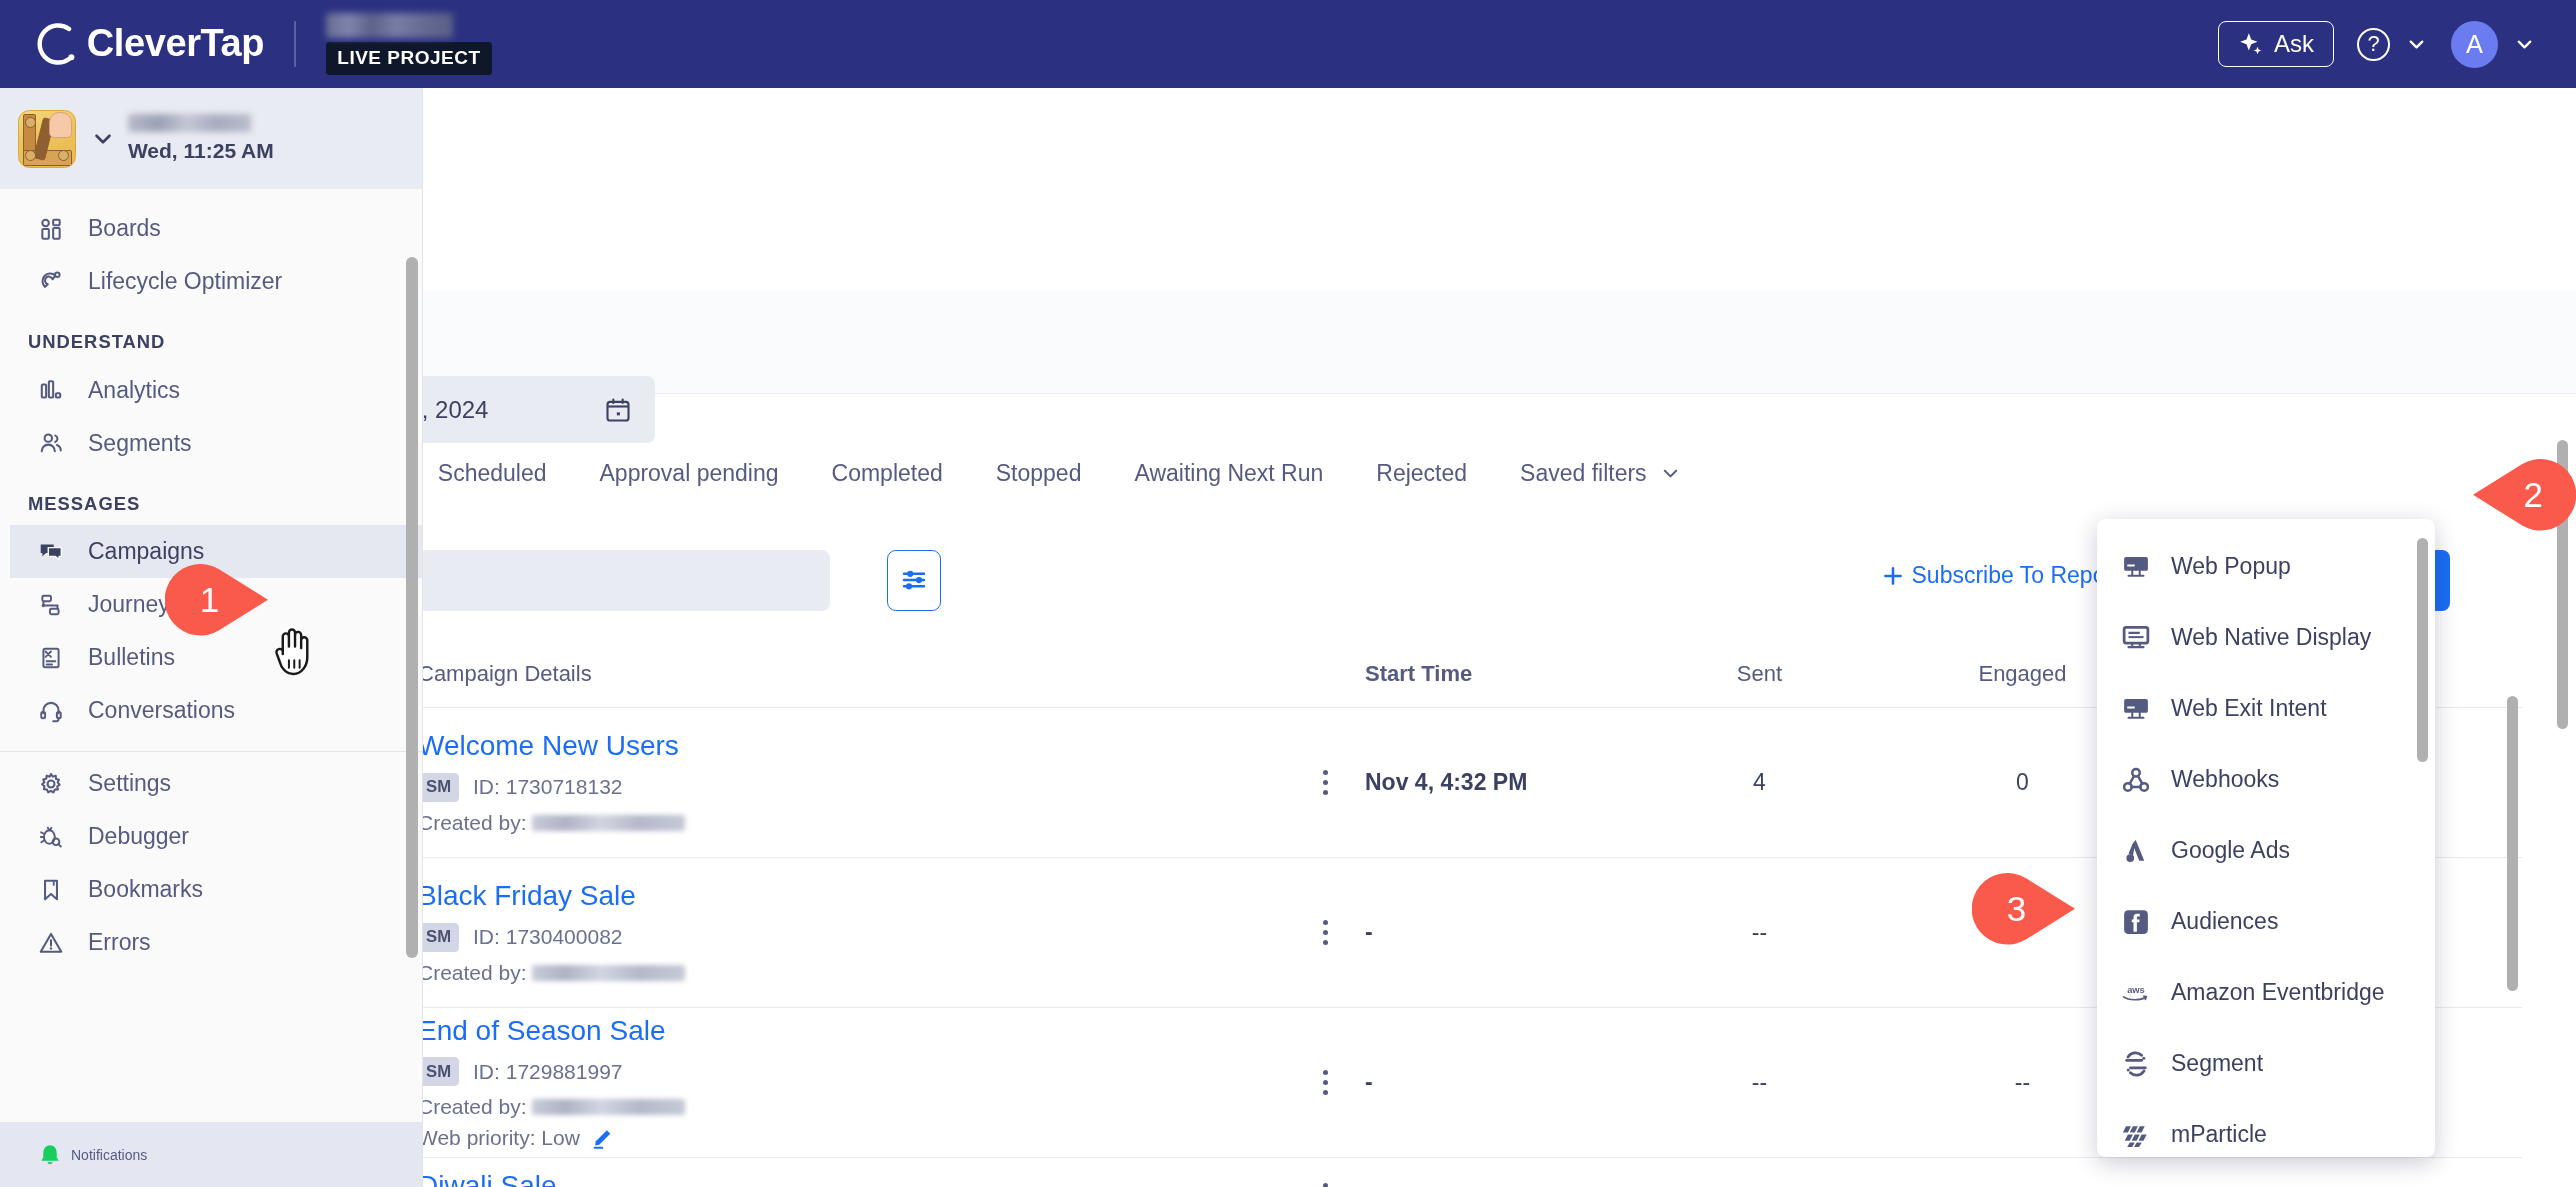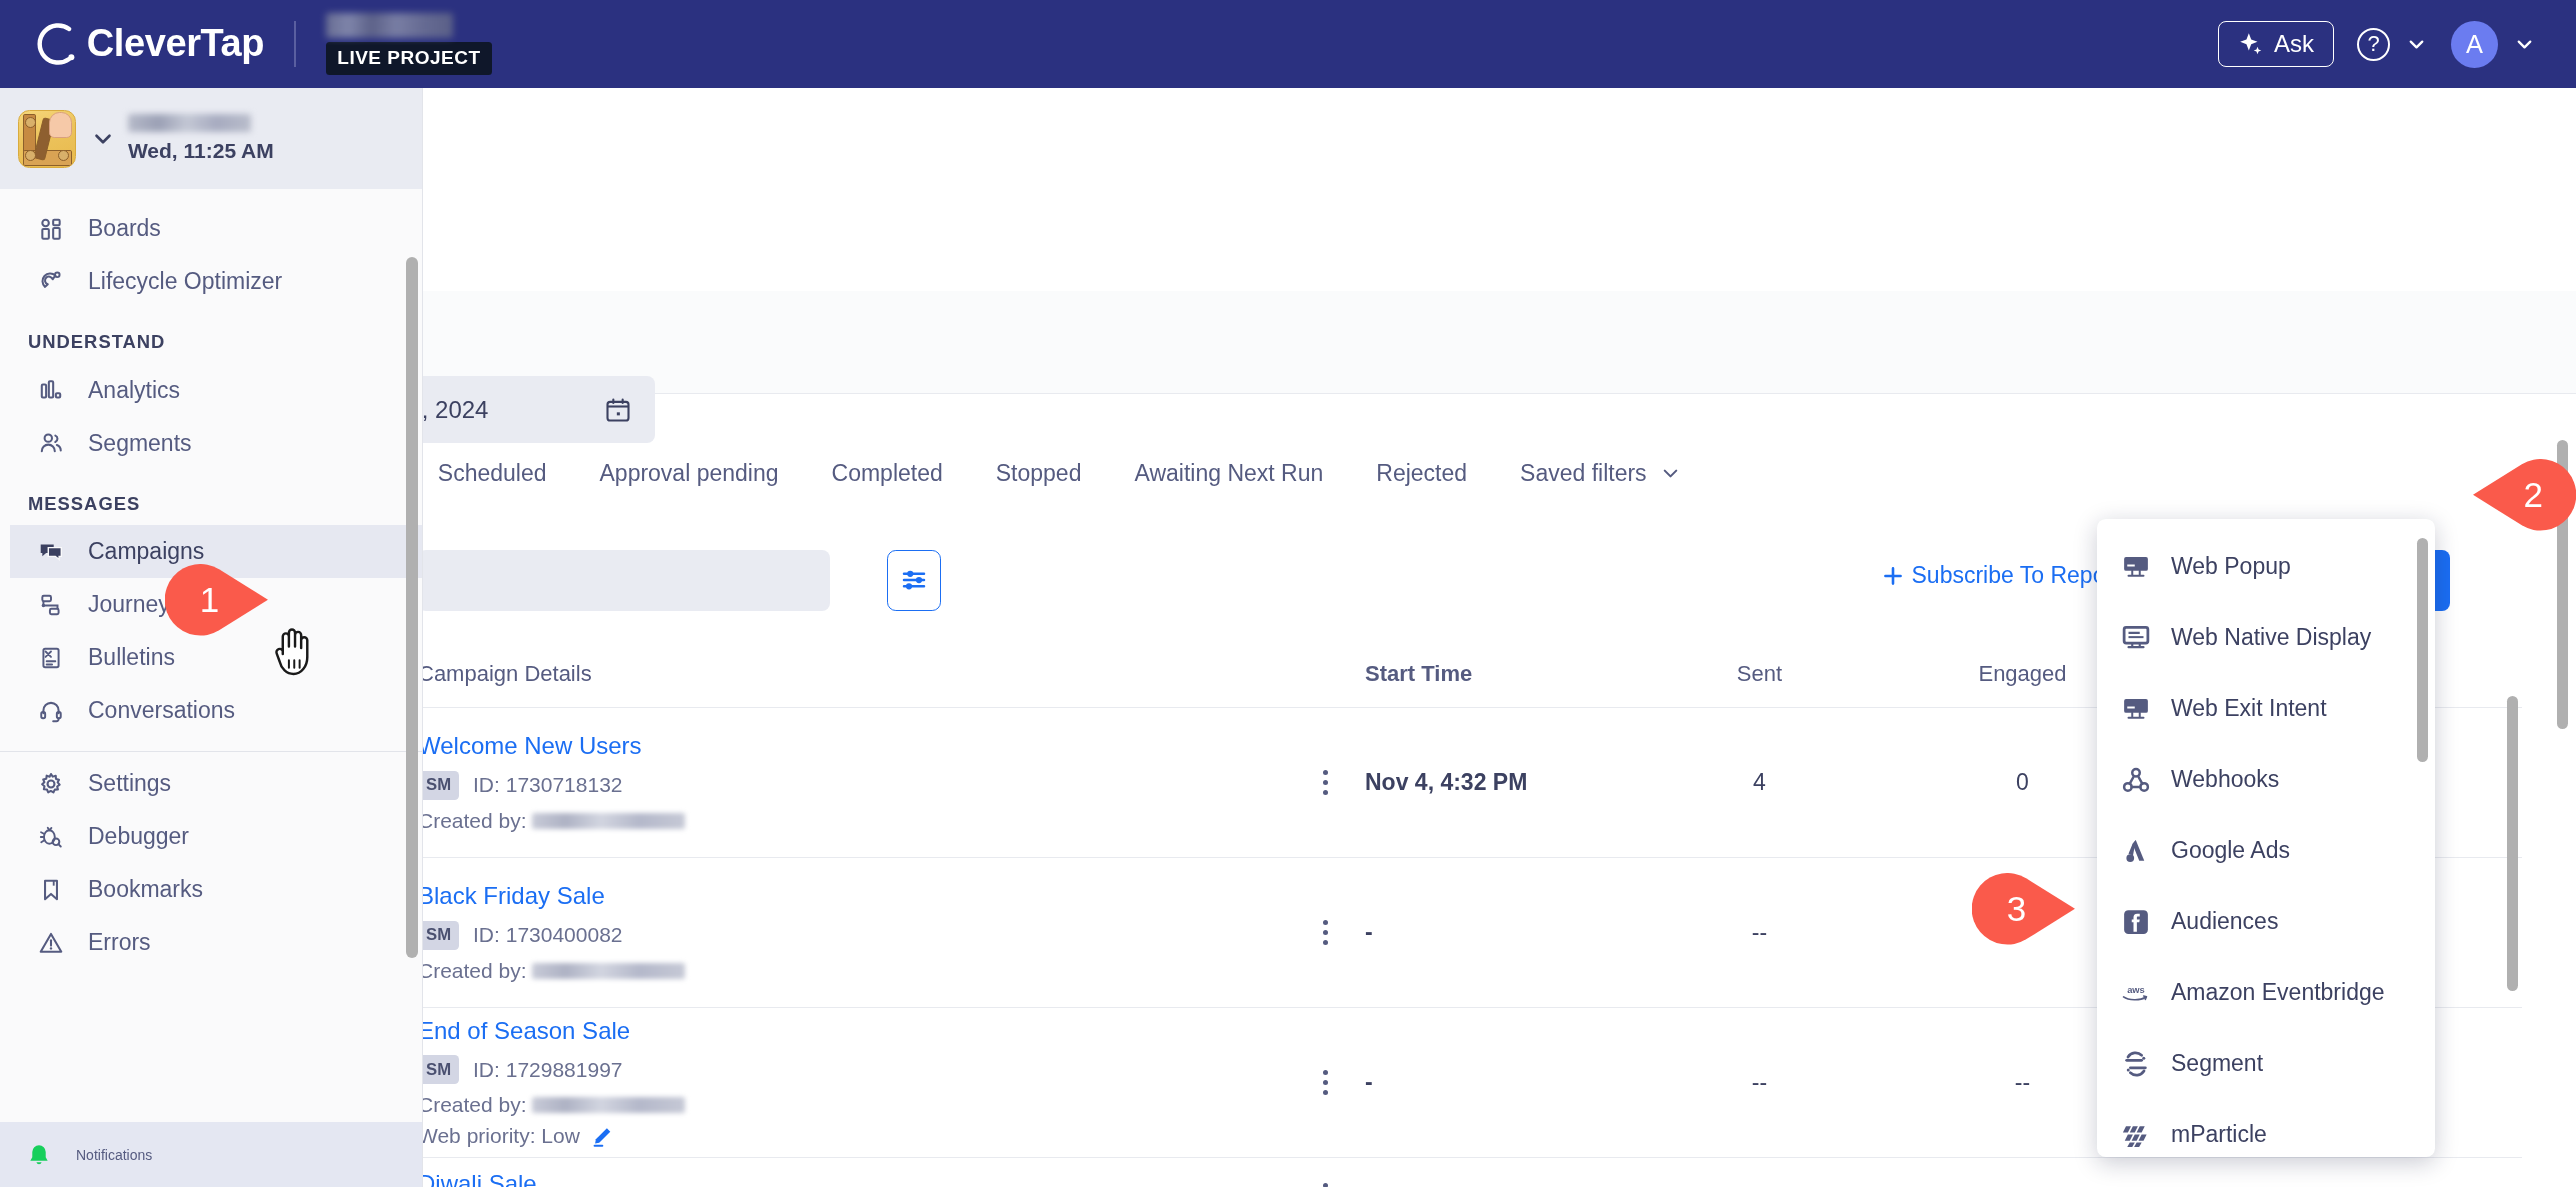--- a/index.html
+++ b/index.html
@@ -115,21 +115,21 @@
     letter-spacing: 1px; padding: 23px 0 10.5px 28px;
   }
   .nav-divider { height: 0.9px; background: #e2e4ea; margin: 14px 0 5.3px; }
   .sidebar-scrollbar {
     position: absolute; right: 4.4px; top: 68px; width: 11.4px; height: 701px;
     background: #b0b0b0; border-radius: 6.1px; cursor: pointer;
   }
   .notif-bar {
     position: absolute; left: 0; bottom: 0; width: 423px; height: 65px;
     background: #e4e7f2; display: flex; align-items: center;
-    gap: 22px; padding-left: 24px; cursor: pointer;
+    gap: 6px; padding-left: 35px; cursor: pointer;
   }
 
   
   .main { position: absolute; left: 0; top: 88px; width: 2576px; height: 1099px; background: #fff; }
   .filters-band {
     position: absolute; left: 0; top: 203px; width: 2576px; height: 103px;
     background: #fafbfc; border-bottom: 0.9px solid #e8eaef;
   }
   .date-pill {
     position: absolute; left: 372px; top: 288px; width: 283px; height: 67px;
@@ -183,21 +183,21 @@
   .col-start  { flex: none; width: 263px; text-align: left; font-weight: bold; }
   .col-sent   { flex: none; width: 263px; text-align: center; }
   .col-eng    { flex: none; width: 263px; text-align: center; }
   .col-rate   { flex: none; width: 228px; text-align: center; }
 
   .trow {
     display: flex; align-items: center; min-height: 150px;
     border-bottom: 0.9px solid #e8eaef; padding: 0 46px;
   }
   .c-name {
-    font-size: 24px; color: #1b6ef3; cursor: pointer; margin-bottom: 10.5px;
+    font-size: 28px; color: #1b6ef3; cursor: pointer; margin-bottom: 10.5px;
     display: inline-block;
   }
   .c-idline { display: flex; align-items: center; gap: 14px; margin-bottom: 8.8px; }
   .sm-chip {
     background: #d3d6e4; color: #4a5070; font-size: 16.7px; font-weight: 600;
     padding: 4.4px 8px; border-radius: 4.4px;
   }
   .c-id { font-size: 21px; color: #6a7090; }
   .c-created { font-size: 21px; color: #6a7090; display: flex; align-items: center; }
   .redact-sm {

